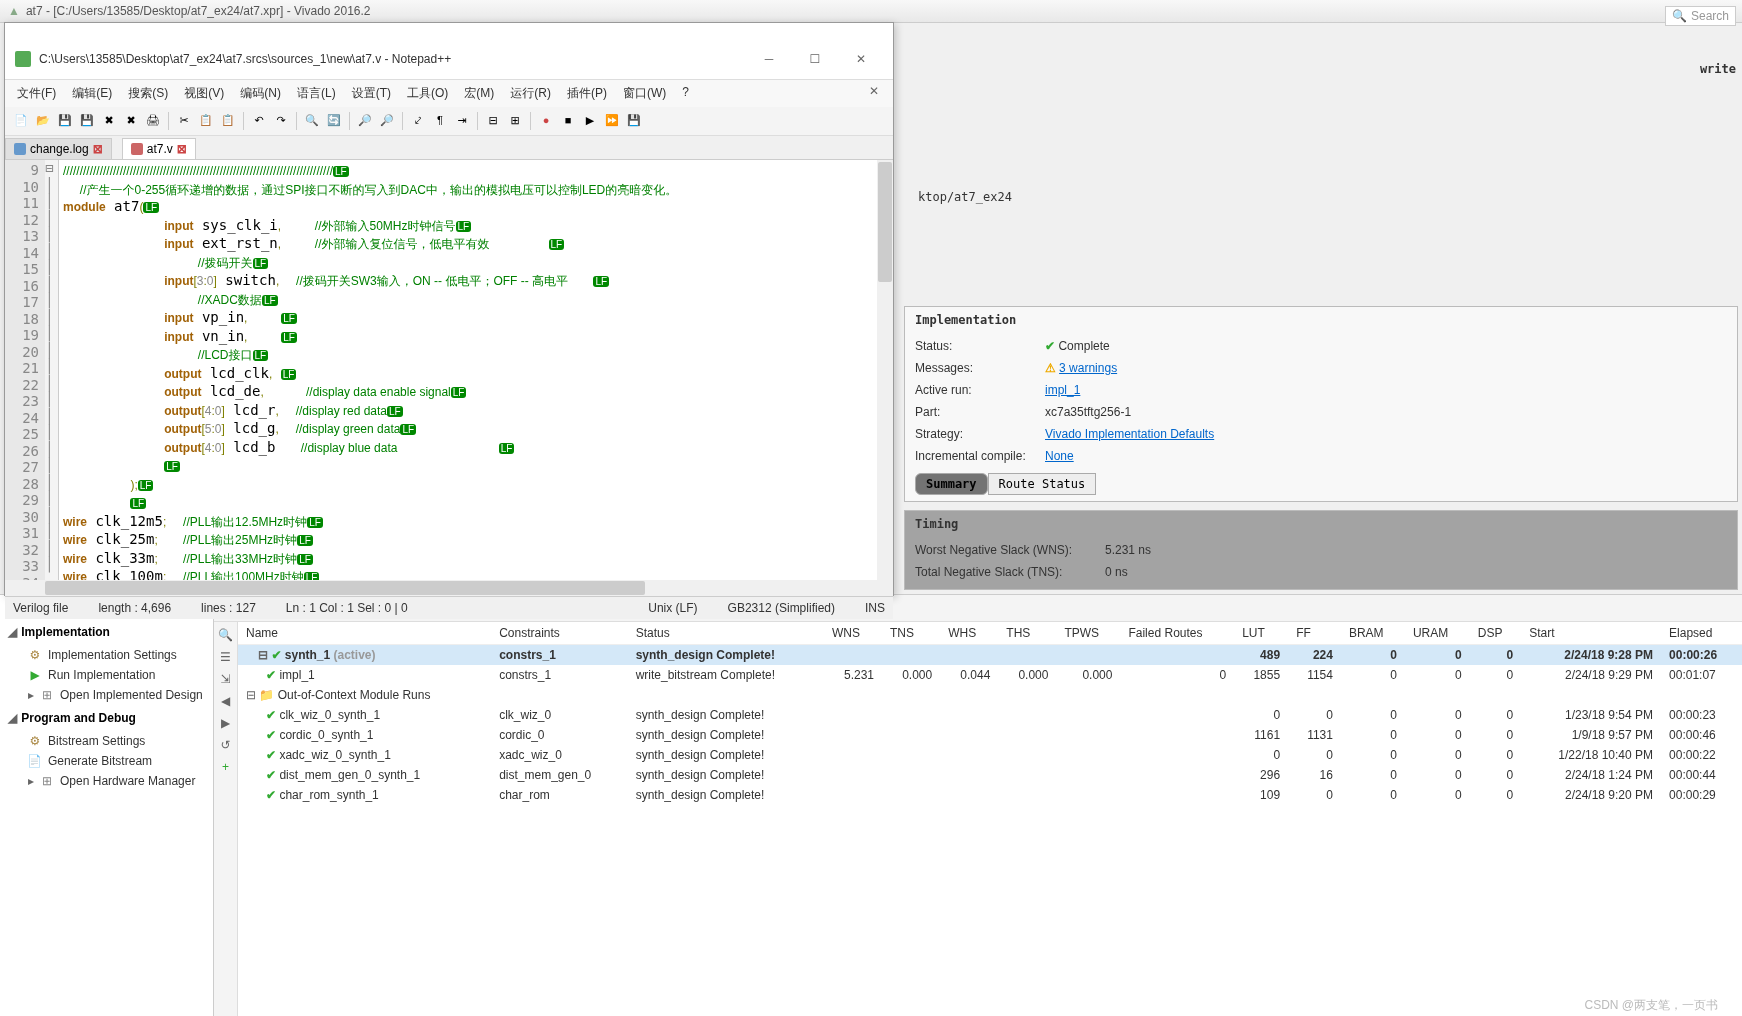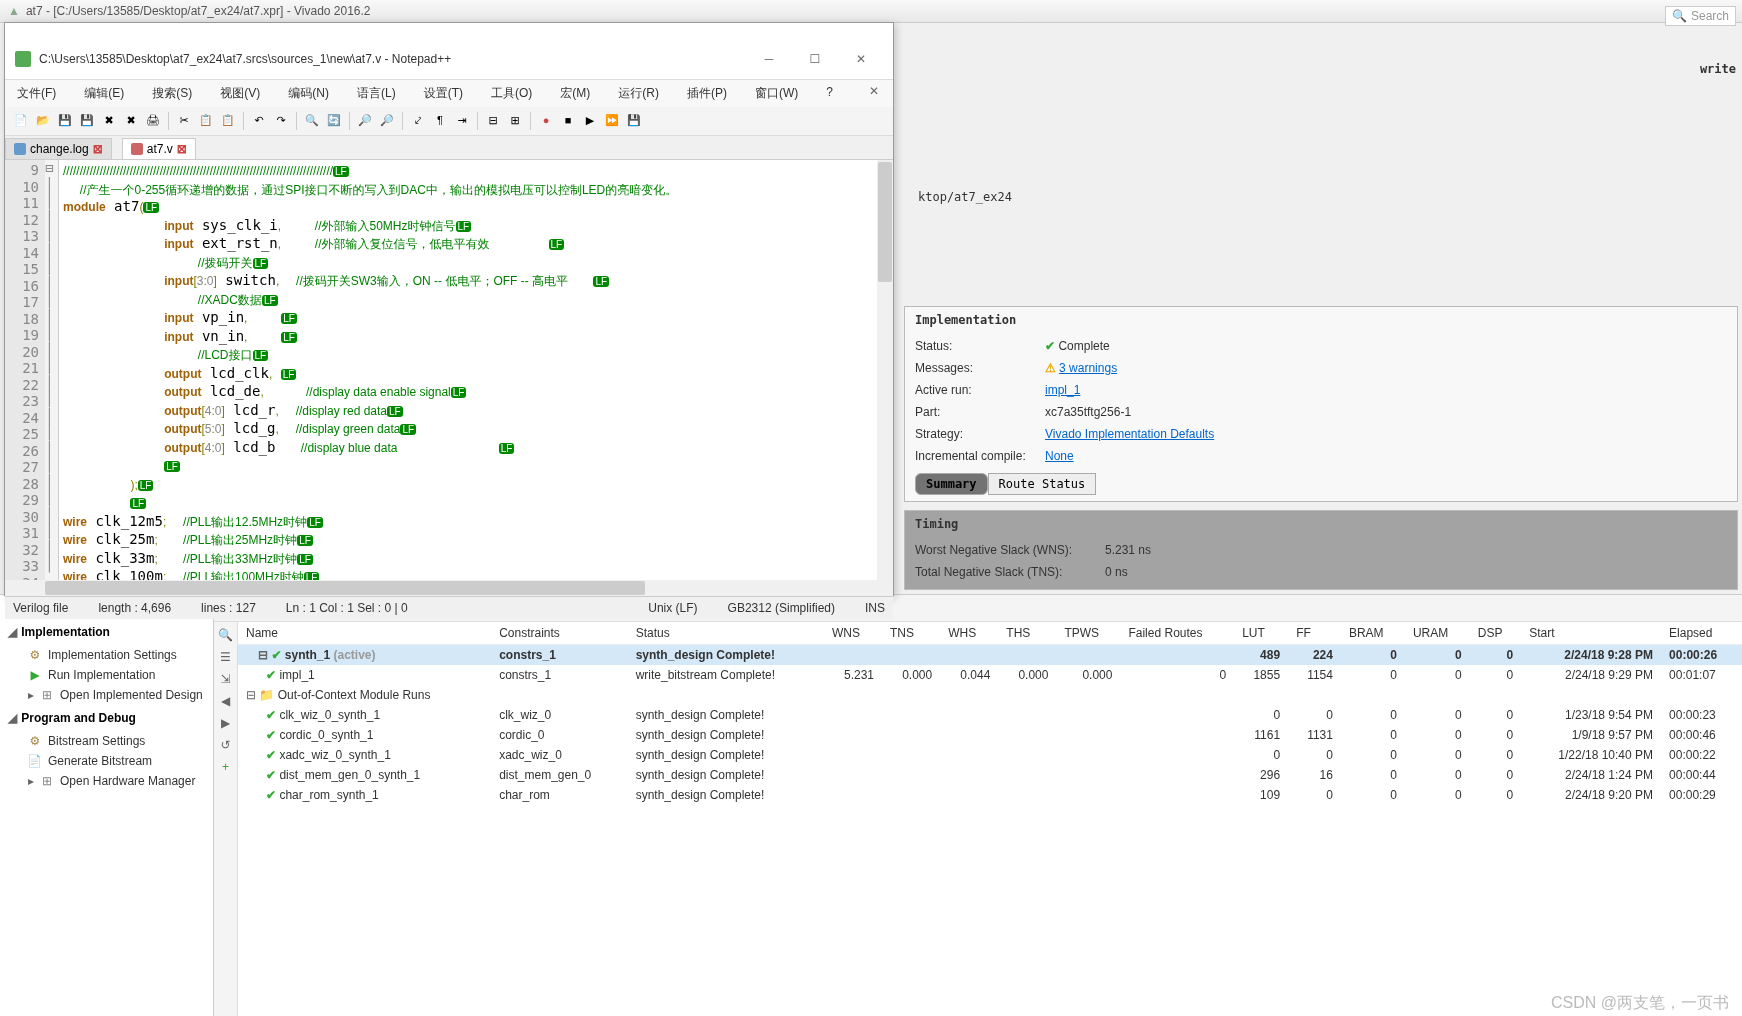--- a/index.html
+++ b/index.html
@@ -5,21 +5,21 @@
 * { margin: 0; padding: 0; box-sizing: border-box; font-family: "Microsoft YaHei", sans-serif; font-size: 12px; }
 body { background: #f0f0f0; width: 1742px; height: 1016px; overflow: hidden; position: relative; }
 .vivado-title { background: linear-gradient(#f8f8f8,#e8e8e8); padding: 4px 8px; border-bottom: 1px solid #ccc; color: #555; display: flex; align-items: center; gap: 6px; }
 .vivado-icon { color: #8a8; }
 .npp-window { position: absolute; top: 22px; left: 4px; width: 890px; height: 574px; background: #fff; border: 1px solid #999; box-shadow: 2px 2px 8px rgba(0,0,0,0.2); z-index: 10; }
 .npp-title { background: #fff; padding: 6px 10px; display: flex; align-items: center; border-bottom: 1px solid #ddd; margin-top: 16px; }
 .npp-title-icon { width: 16px; height: 16px; background: #5a5; border-radius: 2px; margin-right: 8px; }
 .npp-title-text { flex: 1; color: #333; }
 .npp-win-controls { display: flex; gap: 2px; }
 .npp-win-btn { width: 44px; height: 28px; display: flex; align-items: center; justify-content: center; color: #666; cursor: pointer; }
-.npp-menubar { display: flex; padding: 2px 6px; gap: 16px; background: #f8f8f8; }
+.npp-menubar { display: flex; padding: 2px 6px; gap: 4px; background: #f8f8f8; }
 .npp-menu-item { padding: 3px 6px; cursor: pointer; color: #333; }
 .npp-menubar .close-x { margin-left: auto; padding: 2px 8px; color: #666; cursor: pointer; }
 .npp-toolbar { display: flex; padding: 3px 6px; gap: 2px; background: #f4f4f4; border-bottom: 1px solid #ddd; flex-wrap: wrap; }
 .tb-btn { width: 20px; height: 20px; border: 1px solid transparent; display: flex; align-items: center; justify-content: center; cursor: pointer; font-size: 11px; }
 .tb-sep { width: 1px; background: #ccc; margin: 2px 3px; height: 18px; }
 .npp-tabs { display: flex; background: #f0f0f0; border-bottom: 1px solid #ccc; padding-top: 2px; }
 .npp-tab { padding: 3px 8px; background: #e0e0e0; border: 1px solid #ccc; border-bottom: none; margin-right: 10px; display: flex; align-items: center; gap: 4px; cursor: pointer; font-family: monospace; }
 .npp-tab.active { background: #fff; }
 .tab-icon-blue { width: 12px; height: 12px; background: #69c; border-radius: 2px; }
 .tab-icon-red { width: 12px; height: 12px; background: #c66; border-radius: 2px; }
@@ -79,21 +79,21 @@
 .dr-icon-btn { width: 18px; height: 18px; cursor: pointer; font-size: 12px; color: #666; display: flex; align-items: center; justify-content: center; }
 .dr-table { flex: 1; overflow: auto; }
 .dr-table table { border-collapse: collapse; width: 100%; font-family: monospace; font-size: 12px; }
 .dr-table th { text-align: left; padding: 4px 8px; color: #333; font-weight: normal; border-bottom: 1px solid #eee; white-space: nowrap; }
 .dr-table td { padding: 3px 8px; white-space: nowrap; color: #333; }
 .dr-table .bold-row td { font-weight: bold; }
 .dr-table .sel-row { background: #d4e8f8; }
 .dr-table .num { text-align: right; }
 .tree-toggle { color: #666; cursor: pointer; }
 .check-green { color: #3a3; font-weight: bold; }
-.watermark { position: absolute; bottom: 2px; right: 13px; color: #bbb; font-size: 16px; z-index: 100; }
+.watermark { position: absolute; bottom: 2px; right: 24px; color: #bbb; font-size: 12px; z-index: 100; }
 .write-text { position: absolute; right: 6px; top: 62px; font-family: monospace; font-weight: bold; color: #333; }
 </style>
 </head>
 <body>
 
 <div class="vivado-title">
   <span class="vivado-icon">▲</span>
   <span>at7 - [C:/Users/13585/Desktop/at7_ex24/at7.xpr] - Vivado 2016.2</span>
 </div>
 

